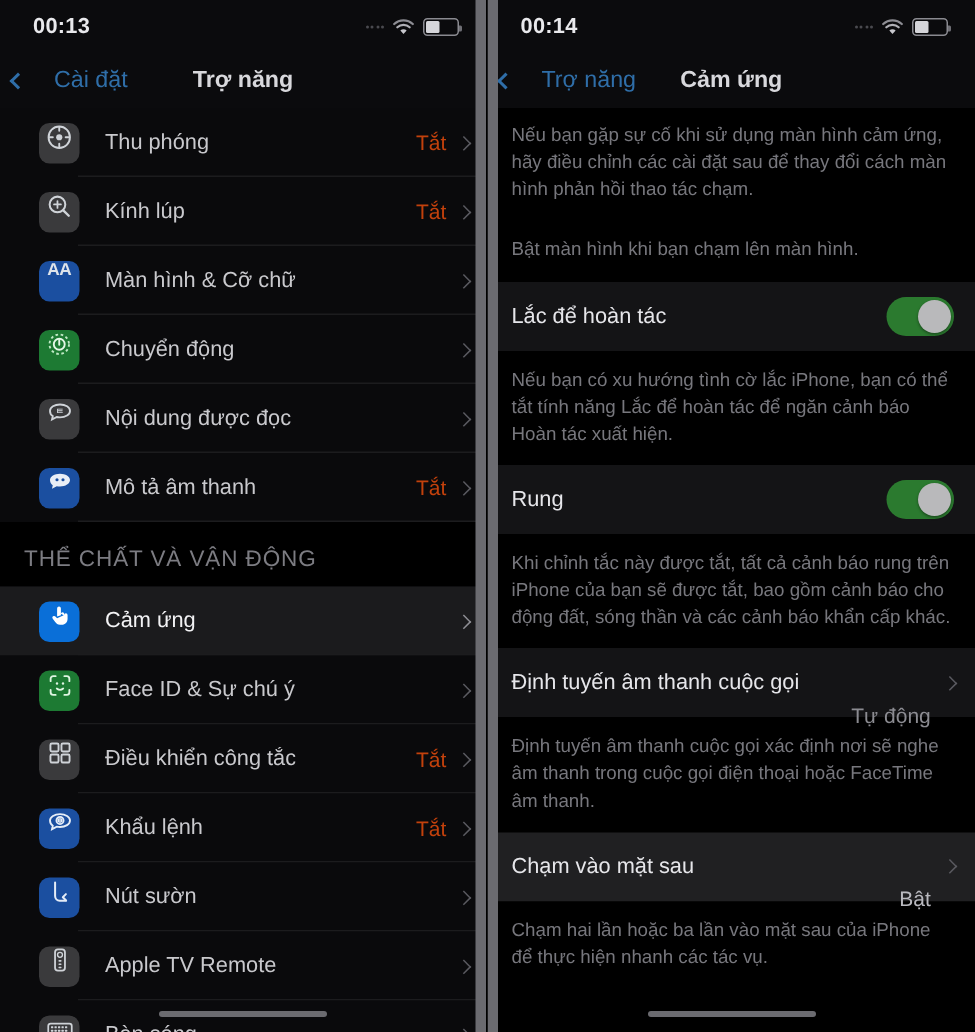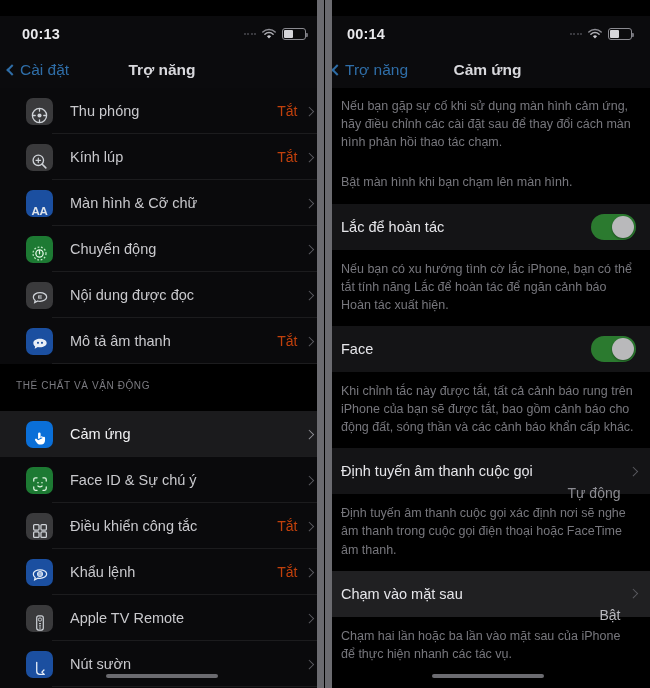--- a/index.html
+++ b/index.html
@@ -17,21 +17,20 @@
     overflow: hidden;
   }
   .phone.left { border-right: 1px solid #000; }
 
   
   .statusbar {
     height: 36px;
     display: flex; align-items: center;
     padding: 0 18px 0 22px;
     background: #0b0b0d;
-    margin-top: 16px;
   }
   .sb-time {
     color: #e9e9ec; font-size: 14.5px; font-weight: 600;
     letter-spacing: .2px;
   }
   .sb-right {
     margin-left: auto; display: flex; align-items: center; gap: 5px;
   }
   .sb-dots { display: flex; gap: 1.5px; align-items: flex-end; }
   .sb-dots i {
@@ -50,21 +49,21 @@
   .sb-batt b { display: block; height: 100%; width: 45%; background: #d6d6da; border-radius: 1px; }
 
   
   .navbar {
     height: 36px; position: relative;
     display: flex; align-items: center;
     background: #0b0b0d;
     border-bottom: 0;
   }
   .nav-back {
-    display: flex; align-items: center; gap: 2px;
+    display: flex; align-items: center; gap: 18px;
     padding-left: 8px; color: #2f6ea8; font-size: 15.5px;
   }
   .nav-chev {
     display: inline-block; width: 8px; height: 8px;
     border-left: 2.2px solid #2f6ea8; border-bottom: 2.2px solid #2f6ea8;
     transform: rotate(45deg); margin-right: 2px;
   }
   .nav-title {
     position: absolute; left: 0; right: 0; text-align: center;
     color: #d8d8dc; font-size: 15.5px; font-weight: 600;
@@ -82,41 +81,41 @@
   }
   .row.hl { background: #1b1b1d; }
   .row .sep {
     position: absolute; left: 52px; right: 0; bottom: 0; height: 1px;
     background: #1c1c1e;
   }
   .row:last-child .sep { background: #1c1c1e; }
   .ico {
     width: 27px; height: 27px; border-radius: 7px;
     flex: 0 0 27px;
-    display: flex; align-items: flex-end; justify-content: center;
+    display: flex; align-items: flex-start; justify-content: center;
     font-size: 12px; font-weight: 700; color: #cfd3d8;
     overflow: hidden;
   }
   .rlabel {
     margin-left: 17px; color: #c9c9cd; font-size: 14.5px;
     white-space: nowrap; overflow: hidden; text-overflow: ellipsis;
   }
   .row.hl .rlabel { color: #f2f2f4; }
   .rvalue { margin-left: auto; color: #c2410c; font-size: 14px; padding-right: 8px; }
   .chev {
     width: 6.5px; height: 6.5px;
     border-top: 1.7px solid #5a5a60; border-right: 1.7px solid #5a5a60;
     transform: rotate(45deg);
     flex: 0 0 auto;
   }
   .row.hl .chev { border-color: #8e8e94; }
 
   .section-hdr {
-    padding: 16px 14px 20px 16px;
-    color: #7c7c82; font-size: 10px; letter-spacing: .6px;
+    padding: 16px 14px 10px 16px;
+    color: #7c7c82; font-size: 15px; letter-spacing: .6px;
     background: #000;
     text-transform: uppercase;
   }
 
   
   .note {
     color: #77777d; font-size: 12.5px; line-height: 1.45;
     padding: 10px 16px 12px 16px;
     background: #000;
   }
@@ -328,42 +327,42 @@
                 <circle cx="12" cy="9.5" r="2.9" fill="none" stroke="#e4ecf7" stroke-width="1.4"></circle>
                 <path d="M10.6 8.4v2.2M12 7.6v3.8M13.4 8.4v2.2" stroke="#e4ecf7" stroke-width="1.2" stroke-linecap="round"></path>
               </svg>
             </div>
             <div class="rlabel">Khẩu lệnh</div>
             <div class="rvalue">Tắt</div>
             <div class="chev"></div>
             <div class="sep"></div>
           </div>
           <div class="row">
+            <div class="ico" style="background: rgb(27, 79, 160);">
+              <svg width="19" height="19" viewBox="0 0 24 24">
+                <path d="M8.5 4.2v11.4c0 2.3 1.6 3.9 3.9 3.9h5.4" stroke="#e4ecf7" stroke-width="1.7" fill="none" stroke-linecap="round"></path>
+                <path d="M17.6 16.9l-2.6 2.6 2.6 2.6" stroke="#e4ecf7" stroke-width="1.7" fill="none" stroke-linecap="round" stroke-linejoin="round" transform="translate(0,-2.9)"></path>
+              </svg>
+            </div>
+            <div class="rlabel">Nút sườn</div>
+            <div class="rvalue"></div>
+            <div class="chev"></div>
+            <div class="sep"></div>
+          </div>
+          <div class="row">
             <div class="ico" style="background: rgb(58, 58, 60);">
               <svg width="18" height="18" viewBox="0 0 24 24">
                 <rect x="7.6" y="2.6" width="8.8" height="18.8" rx="2.6" fill="none" stroke="#cfd3d8" stroke-width="1.6"></rect>
                 <circle cx="12" cy="7.4" r="2.2" fill="none" stroke="#cfd3d8" stroke-width="1.2"></circle>
                 <rect x="10.6" y="12" width="2.8" height="1.5" rx=".7" fill="#cfd3d8"></rect>
                 <rect x="10.6" y="15" width="2.8" height="1.5" rx=".7" fill="#cfd3d8"></rect>
                 <rect x="10.6" y="18" width="2.8" height="1.3" rx=".6" fill="#cfd3d8"></rect>
               </svg>
             </div>
             <div class="rlabel">Apple TV Remote</div>
-            <div class="rvalue"></div>
-            <div class="chev"></div>
-            <div class="sep"></div>
-          </div>
-          <div class="row">
-            <div class="ico" style="background: rgb(27, 79, 160);">
-              <svg width="19" height="19" viewBox="0 0 24 24">
-                <path d="M8.5 4.2v11.4c0 2.3 1.6 3.9 3.9 3.9h5.4" stroke="#e4ecf7" stroke-width="1.7" fill="none" stroke-linecap="round"></path>
-                <path d="M17.6 16.9l-2.6 2.6 2.6 2.6" stroke="#e4ecf7" stroke-width="1.7" fill="none" stroke-linecap="round" stroke-linejoin="round" transform="translate(0,-2.9)"></path>
-              </svg>
-            </div>
-            <div class="rlabel">Nút sườn</div>
             <div class="rvalue"></div>
             <div class="chev"></div>
             <div class="sep"></div>
           </div>
           <div class="row">
             <div class="ico" style="background: rgb(58, 58, 60);">
               <svg width="20" height="20" viewBox="0 0 24 24">
                 <rect x="2.6" y="6.4" width="18.8" height="11.2" rx="1.9" fill="none" stroke="#cfd3d8" stroke-width="1.4"></rect>
                 <g fill="#cfd3d8">
                   <rect x="4.8" y="8.6" width="1.8" height="1.6" rx=".4"></rect>
@@ -434,21 +433,21 @@
             <div class="grp-row">
               <div class="grp-label">Lắc để hoàn tác</div>
               <div class="switch on">
                 <b></b>
               </div>
             </div>
           </div>
           <div class="note">Nếu bạn có xu hướng tình cờ lắc iPhone, bạn có thể tắt tính năng Lắc để hoàn tác để ngăn cảnh báo Hoàn tác xuất hiện.</div>
           <div class="grp">
             <div class="grp-row">
-              <div class="grp-label">Face</div>
+              <div class="grp-label">Rung</div>
               <div class="switch on">
                 <b></b>
               </div>
             </div>
           </div>
           <div class="note">Khi chỉnh tắc này được tắt, tất cả cảnh báo rung trên iPhone của bạn sẽ được tắt, bao gồm cảnh báo cho động đất, sóng thần và các cảnh báo khẩn cấp khác.</div>
           <div class="grp">
             <div class="grp-row">
               <div class="grp-label">Định tuyến âm thanh cuộc gọi</div>
               <div class="grp-value">Tự động</div>

